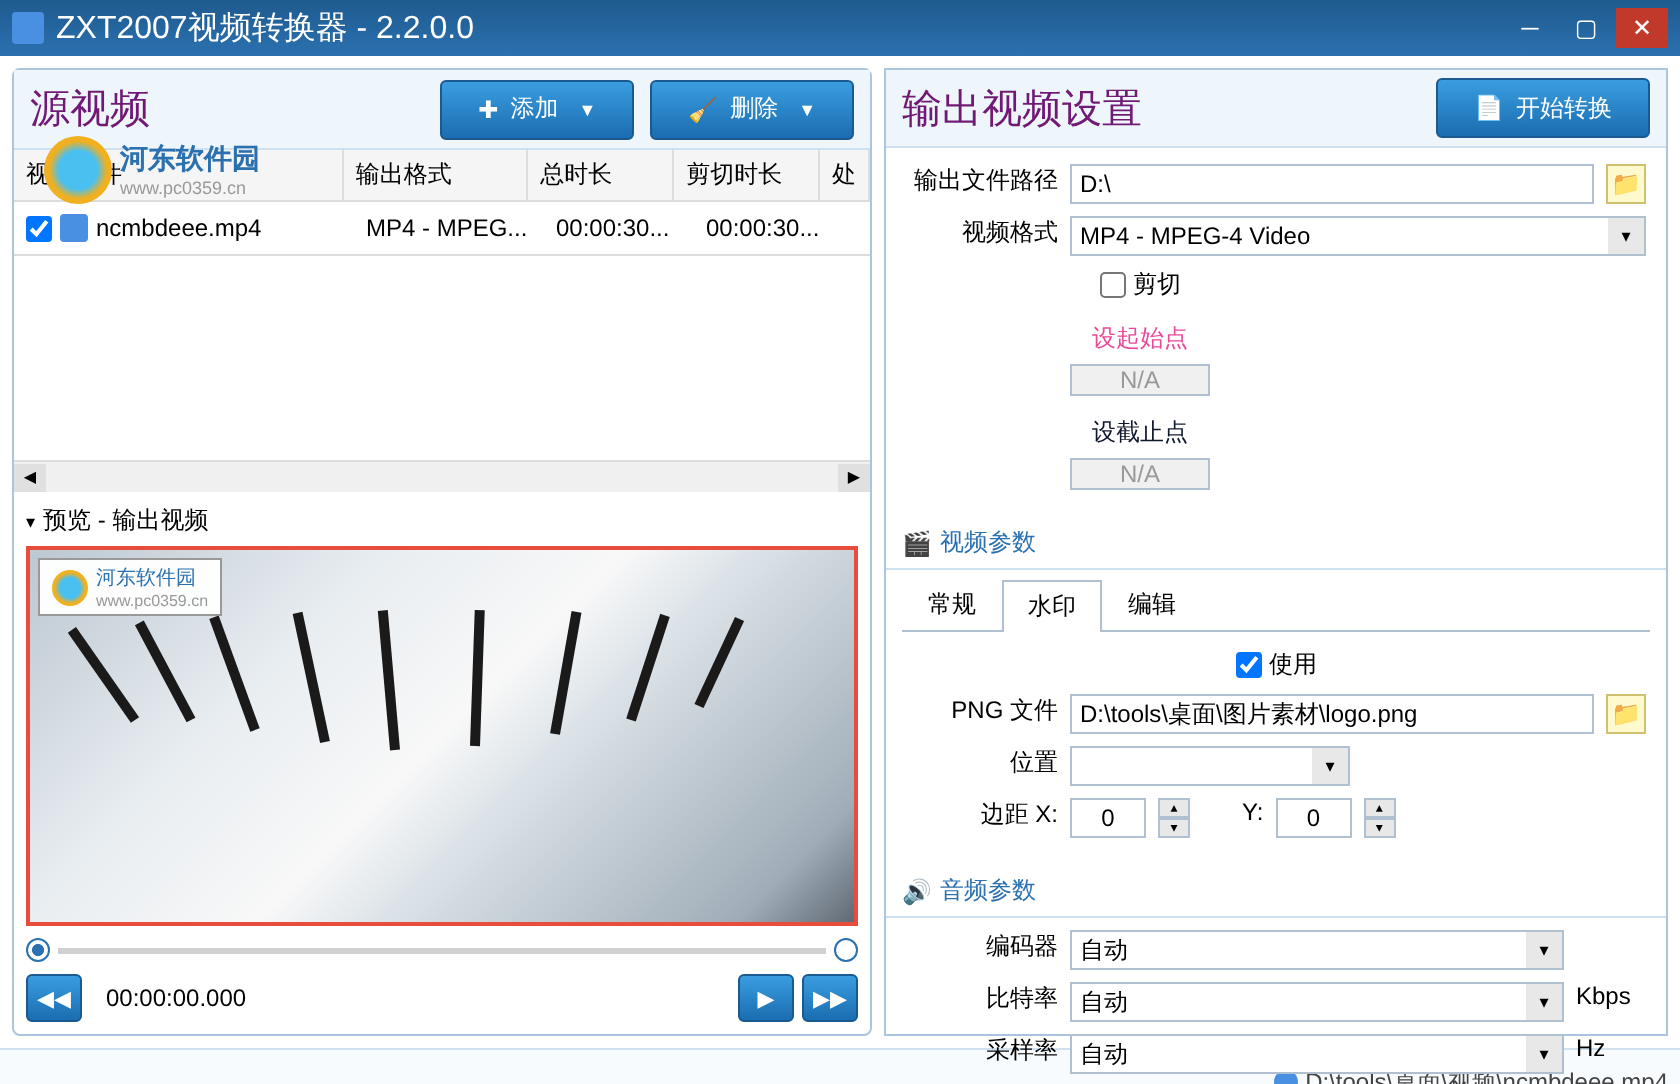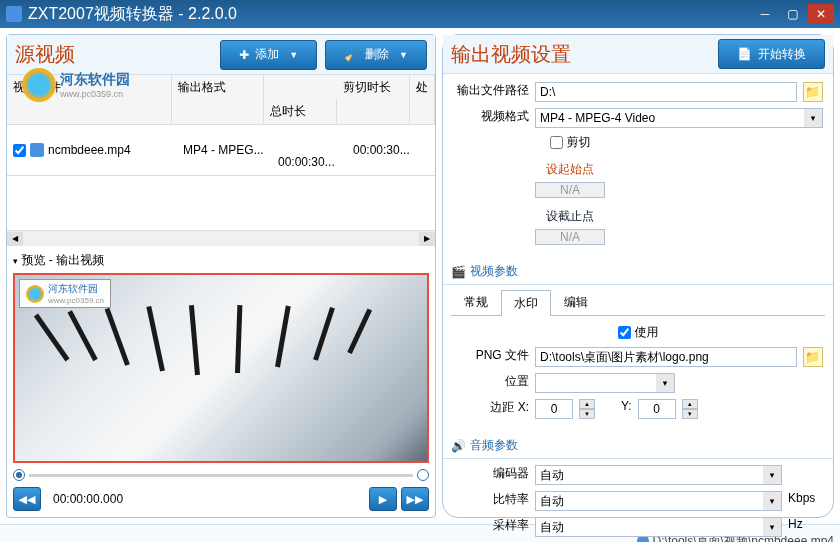--- a/index.html
+++ b/index.html
@@ -5,35 +5,35 @@
 * { margin: 0; padding: 0; box-sizing: border-box; font-family: "Microsoft YaHei", "SimSun", sans-serif; font-size: 12px; }
 body { background: #fff; width: 840px; height: 542px; overflow: hidden; }
 .titlebar { background: linear-gradient(#1e5a8e, #2b71b0); height: 28px; display: flex; align-items: center; padding: 0 6px; color: #fff; }
 .titlebar .icon { width: 16px; height: 16px; background: #4a90e2; border-radius: 2px; margin-right: 6px; }
 .titlebar .title { flex: 1; font-size: 16px; }
 .titlebar .winbtns { display: flex; gap: 2px; }
 .titlebar .winbtn { width: 26px; height: 20px; display: flex; align-items: center; justify-content: center; color: #fff; cursor: pointer; }
 .titlebar .winbtn.close { background: #c0392b; }
 .content { display: flex; height: 496px; padding: 6px; gap: 6px; }
 .left-panel { width: 430px; display: flex; flex-direction: column; border: 1px solid #aac5e0; border-radius: 4px; background: #fff; }
-.right-panel { flex: 1; display: flex; flex-direction: column; border: 1px solid #aac5e0; border-radius: 16px; background: #fff; }
+.right-panel { flex: 1; display: flex; flex-direction: column; border: 1px solid #aac5e0; border-radius: 0; background: #fff; }
 .panel-header { height: 40px; display: flex; align-items: center; padding: 4px 8px; gap: 8px; background: #eef5fb; border-bottom: 1px solid #cfe0f0; }
-.panel-title { font-size: 20px; color: #c2410c; font-weight: normal; }
+.panel-title { font-size: 20px; color: #701a75; font-weight: normal; }
 .big-btn { background: linear-gradient(#3a9de0, #1a6db0); color: #fff; height: 30px; padding: 0 18px; border: 1px solid #1a5a90; border-radius: 3px; display: flex; align-items: center; gap: 6px; cursor: pointer; font-size: 13px; }
 .big-btn .arrow { font-size: 9px; margin-left: 4px; }
 .wm-overlay { position: absolute; top: 33px; left: 15px; display: flex; align-items: center; gap: 4px; z-index: 5; pointer-events: none; }
 .wm-logo { width: 34px; height: 34px; background: radial-gradient(circle, #4ac0f0 40%, #f0b020 60%); border-radius: 50%; }
 .wm-text { color: #2b71b0; font-size: 14px; font-weight: bold; }
 .wm-sub { color: #999; font-size: 9px; }
 .file-table { border-bottom: 1px solid #ddd; }
 .table-header { display: flex; background: #f5f5f5; border-bottom: 1px solid #ddd; }
 .table-header .col, .table-row .col { padding: 4px 6px; border-right: 1px solid #ddd; font-size: 12px; }
 .col-file { width: 170px; }
 .col-fmt { width: 95px; }
-.col-dur { width: 75px; margin-top: 24px; }
+.col-dur { width: 75px; }
 .col-cut { width: 75px; }
 .col-proc { flex: 1; }
 .table-row { display: flex; align-items: center; padding: 2px 0; }
 .table-row .col { border-right: none; display: flex; align-items: center; gap: 4px; }
 .chk { width: 13px; height: 13px; }
 .file-icon { width: 14px; height: 14px; background: #4a90e2; border-radius: 2px; }
 .scrollbar-h { height: 16px; background: #f0f0f0; border-top: 1px solid #ddd; display: flex; align-items: center; }
 .scrollbar-h .track { flex: 1; height: 14px; }
 .scrollbar-h .arrow { width: 16px; height: 14px; background: #e0e0e0; display: flex; align-items: center; justify-content: center; font-size: 8px; }
 .preview-section { padding: 6px; flex: 1; display: flex; flex-direction: column; }
@@ -208,21 +208,21 @@
         </div>
       </div>
       <div class="form-row">
         <div class="form-label"></div>
         <div class="cut-row" style="margin-left:0;flex-direction:column;">
           <label style="display:flex;align-items:center;gap:4px;">
             <input type="checkbox" style="">
             <span>剪切</span>
           </label>
           <div class="cut-col">
-            <span style="color:#c2410c">设起始点</span>
+            <span style="color:#ec4899">设起始点</span>
             <input class="form-input disabled" style="width: 70px;" value="N/A">
           </div>
           <div class="cut-col">
             <span style="color:#0f172a">设截止点</span>
             <input class="form-input disabled" style="width: 70px;" value="N/A">
           </div>
         </div>
       </div>
     </div>
 

